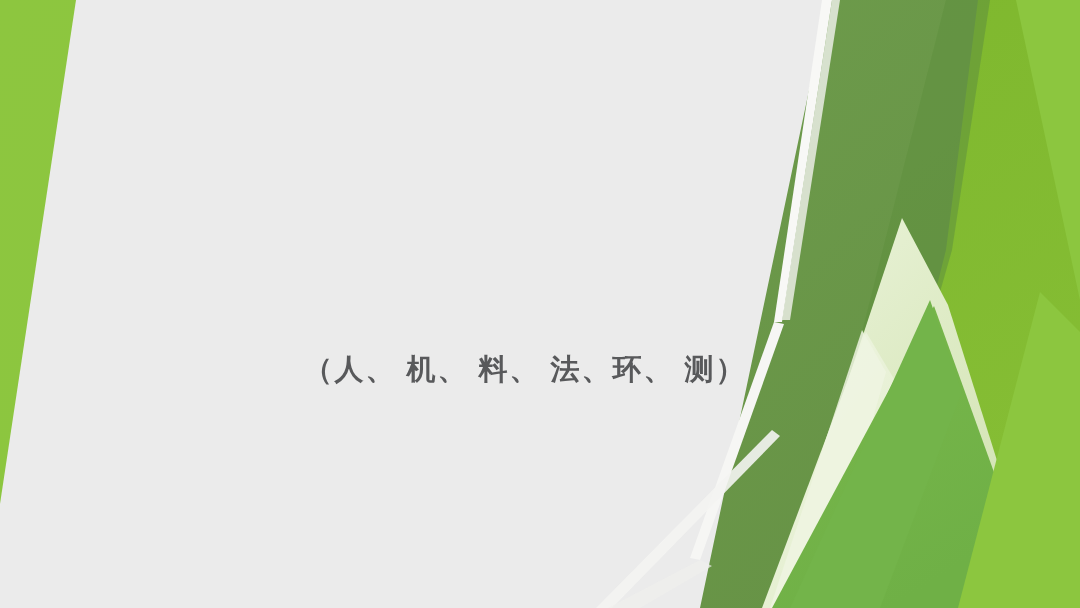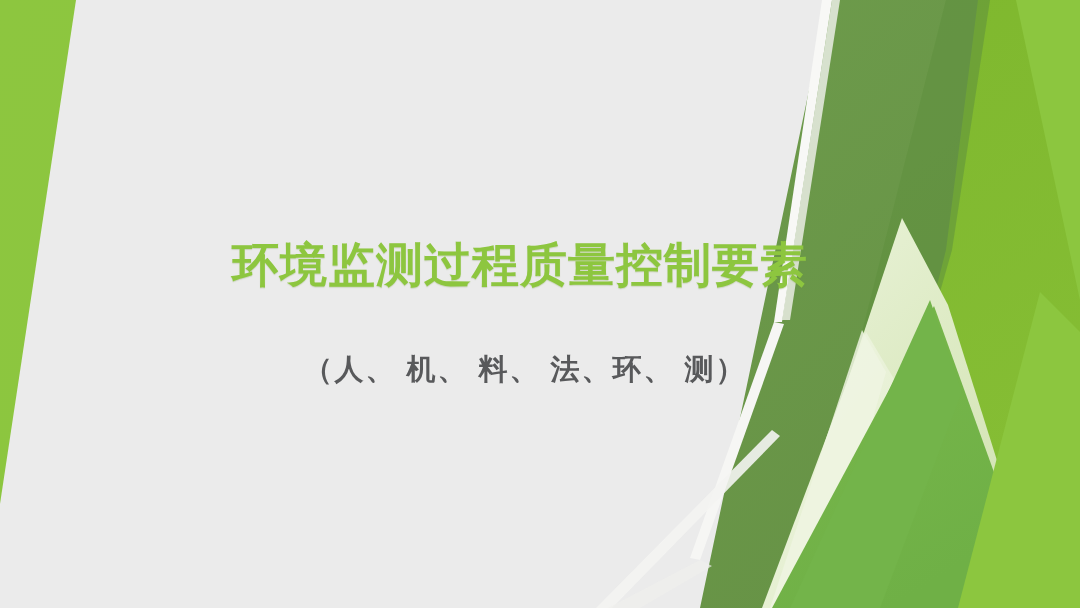--- a/index.html
+++ b/index.html
@@ -114,17 +114,16 @@
     <polygon points="1040,292 1080,332 1080,608 958,608" fill="#8cc63f"></polygon>
 
     <polygon points="822,0 832,0 782,322 774,322" fill="#f8f8f6"></polygon>
     <polygon points="832,0 840,0 790,320 782,320" fill="#f2f2ef" opacity="0.8"></polygon>
     <polygon points="774,322 784,324 700,560 690,558" fill="#f6f6f4"></polygon>
     <polygon points="772,430 780,436 612,608 596,608" fill="#f4f4f2" opacity="0.9"></polygon>
     <polygon points="700,560 712,566 640,608 608,608" fill="#efefec" opacity="0.7"></polygon>
   </svg>
 
   <div class="text-layer">
-    <div id="title">环境监测过程质量控制要素</div>
     <div id="subtitle">（人、 机、 料、 法、环、 测）</div>
   </div>
 
 </div>
 
 </body></html>

